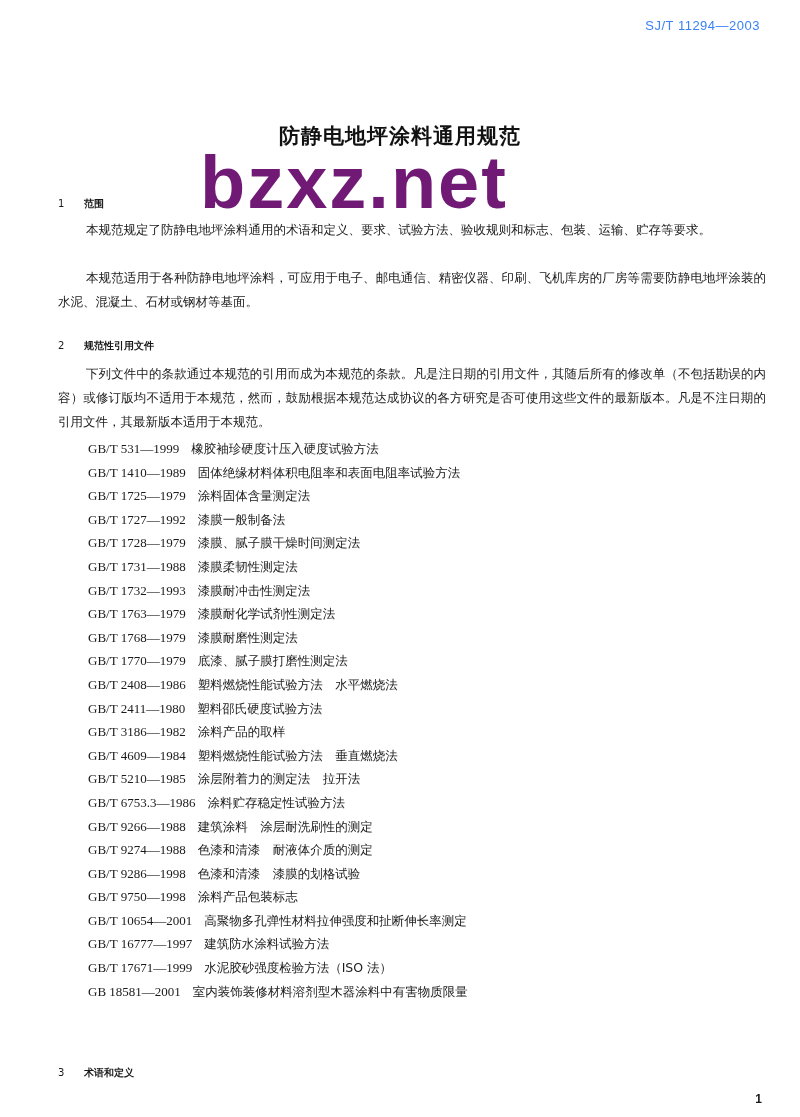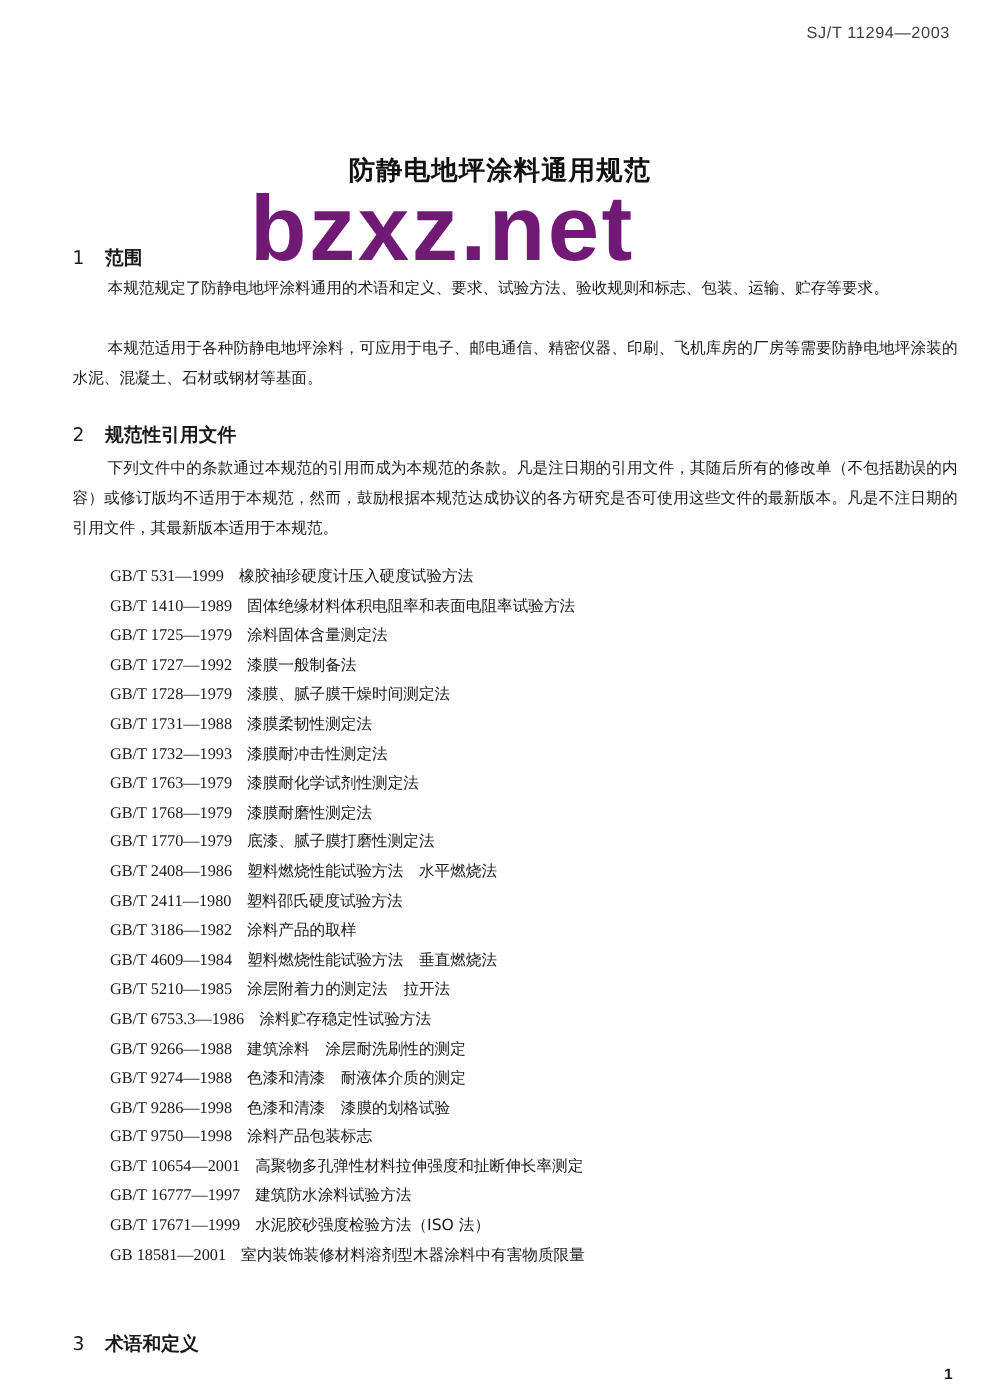--- a/index.html
+++ b/index.html
@@ -5,43 +5,43 @@
   html, body { margin: 0; padding: 0; background: #ffffff; }
   body {
     width: 800px; height: 1117px; position: relative; overflow: hidden;
     font-family: "DejaVu Serif", "Liberation Serif", serif;
     color: #1a1a1a;
   }
   .page { position: absolute; left: 0; top: 0; width: 800px; height: 1117px; }
   .std-code {
     position: absolute; right: 40px; top: 18px;
     font-family: "Liberation Sans", "DejaVu Sans", sans-serif;
-    font-size: 13px; letter-spacing: 0.5px; color: #404040;
+    font-size: 13px; letter-spacing: 0.5px; color: #3b82f6;
   }
   .title {
     position: absolute; left: 0; right: 0; top: 122px; text-align: center;
     font-family: "DejaVu Sans", sans-serif; font-weight: bold;
     font-size: 21px; letter-spacing: 1px; color: #111;
   }
   .watermark {
     position: absolute; left: 200px; top: 140px;
     font-family: "Liberation Sans", "DejaVu Sans", sans-serif; font-weight: bold;
     font-size: 74px; color: #701a75; letter-spacing: 2px; z-index: 0;
   }
   .section-head {
     position: absolute; left: 58px;
-    font-family: "DejaVu Sans", sans-serif; font-size: 15px; font-weight: bold;
+    font-family: "DejaVu Sans", sans-serif; font-size: 10px; font-weight: bold;
   }
   .section-head .num { display: inline-block; width: 26px; font-weight: normal; }
   .para {
     position: absolute; left: 58px; width: 708px;
     font-family: "DejaVu Sans", sans-serif; font-size: 12.5px;
     line-height: 24px; text-indent: 28px; text-align: justify; z-index: 1;
   }
-  .refs { position: absolute; left: 88px; top: 449px; z-index: 1; }
+  .refs { position: absolute; left: 88px; top: 437px; z-index: 1; }
   .ref {
     height: 23.6px; line-height: 23.6px; white-space: nowrap; font-size: 12.5px;
   }
   .ref .code { display: inline-block; font-family: "Liberation Serif", serif; font-size: 13px; margin-right: 12px; }
   .ref .name { font-family: "DejaVu Sans", sans-serif; font-size: 12.5px; }
   .page-num {
     position: absolute; right: 38px; top: 1092px;
     font-family: "Liberation Sans", sans-serif; font-size: 12px; font-weight: bold;
   }
 </style>

